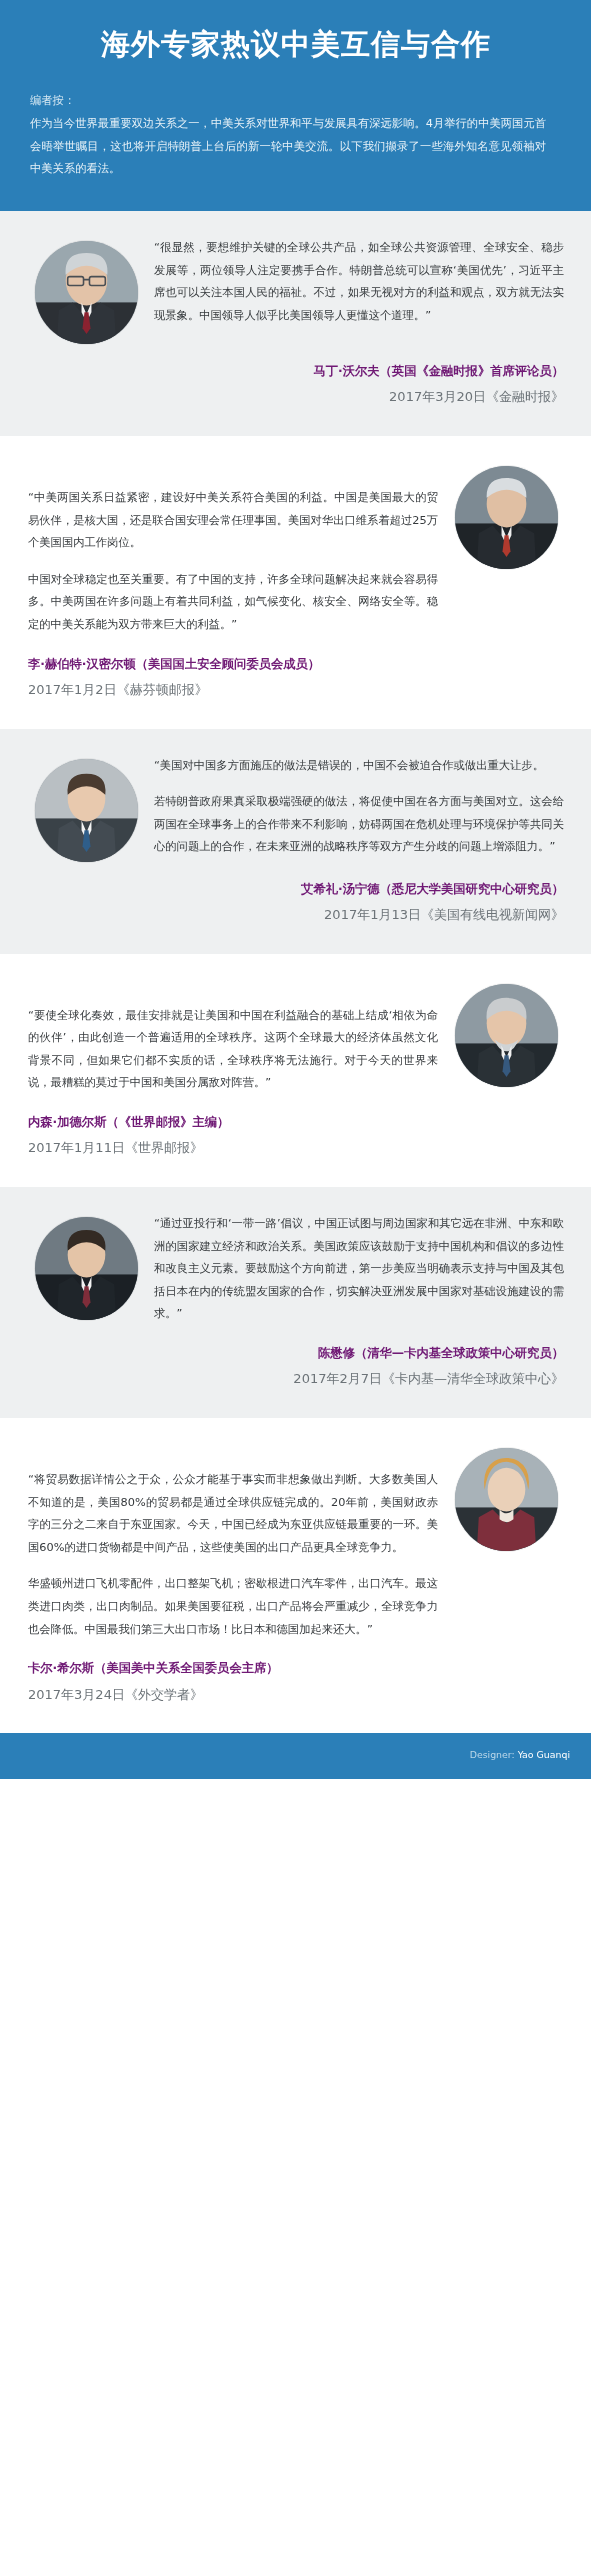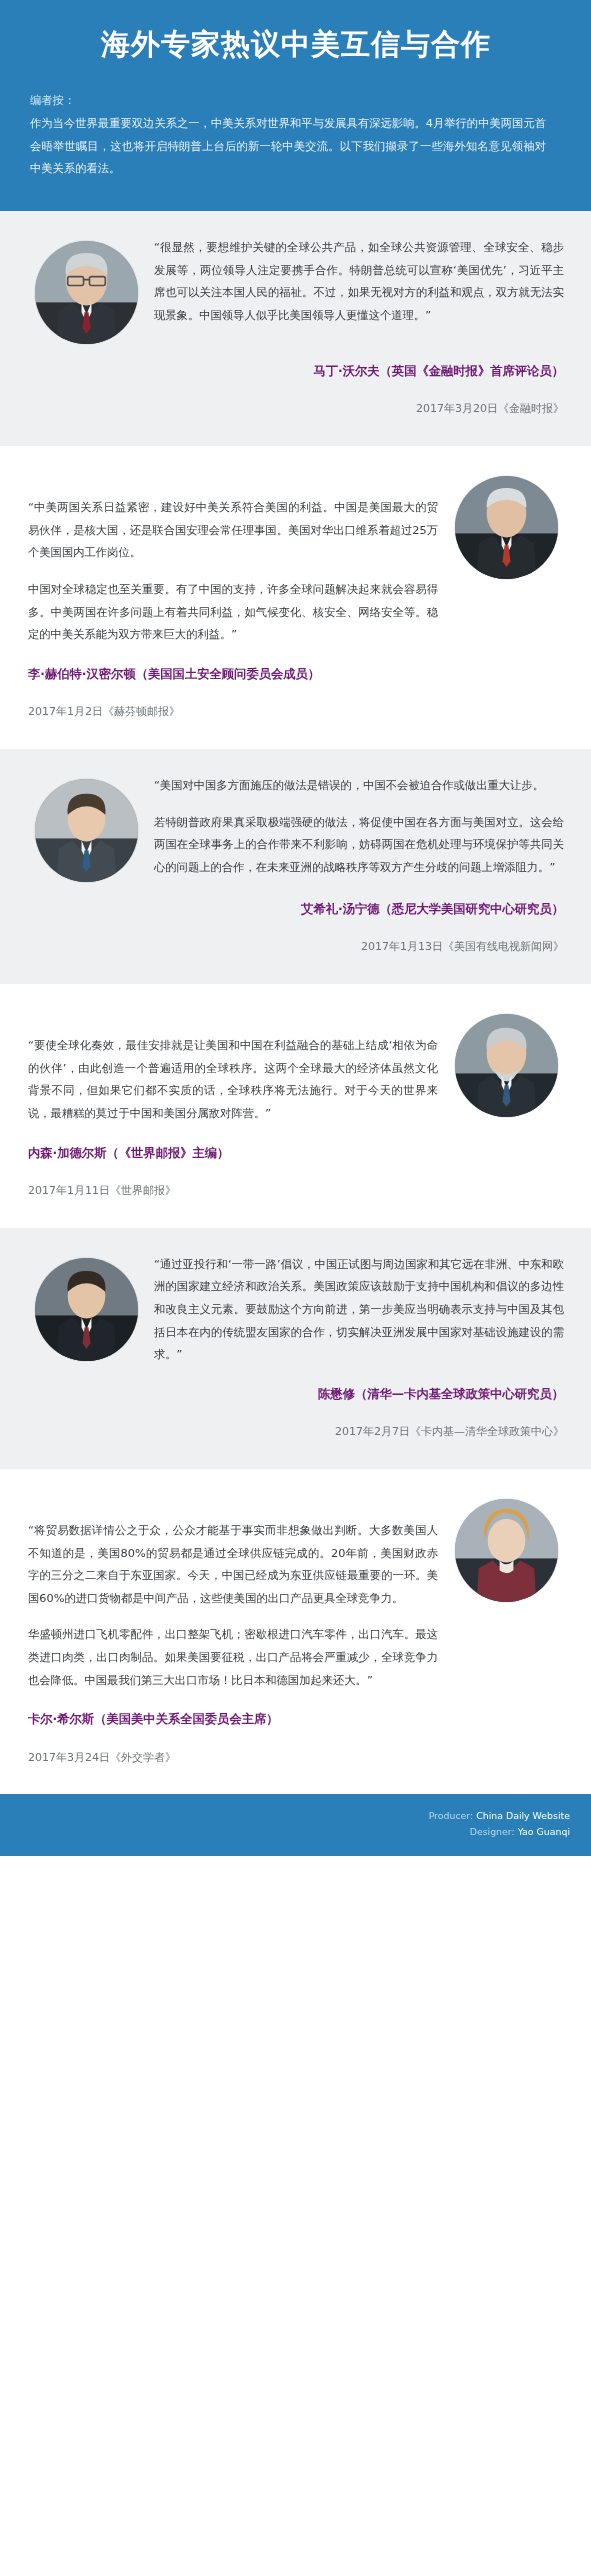--- a/index.html
+++ b/index.html
@@ -99,23 +99,23 @@
   }
   .attrib.left { text-align: left; }
   .attrib-name {
     color: #701a75;
     font-size: 12.3px;
     font-weight: bold;
     line-height: 1.9;
   }
   .attrib-date {
     color: #6c7378;
-    font-size: 11px;
+    font-size: 13px;
     line-height: 1.9;
-    margin-top: 16px;
+    margin-top: 2px;
   }
 
   
   .footer {
     background: #2b7fb8;
     padding: 14px 22px 16px 22px;
     text-align: right;
   }
   .footer-line {
     color: #dbeaf4;
@@ -290,23 +290,19 @@
       </div>
     </div>
     <div class="attrib left">
       <div class="attrib-name">卡尔·希尔斯（美国美中关系全国委员会主席）</div>
       <div class="attrib-date">2017年3月24日《外交学者》</div>
     </div>
   </div>
 
   <div class="footer">
     <div class="footer-line">
-      <span class="lbl">Producer:</span>
-      <span class="val">China Daily Website</span>
-    </div>
-    <div class="footer-line">
       <span class="lbl">Designer:</span>
       <span class="val">Yao Guanqi</span>
     </div>
   </div>
 
 </div>
 
 
 </body></html>

